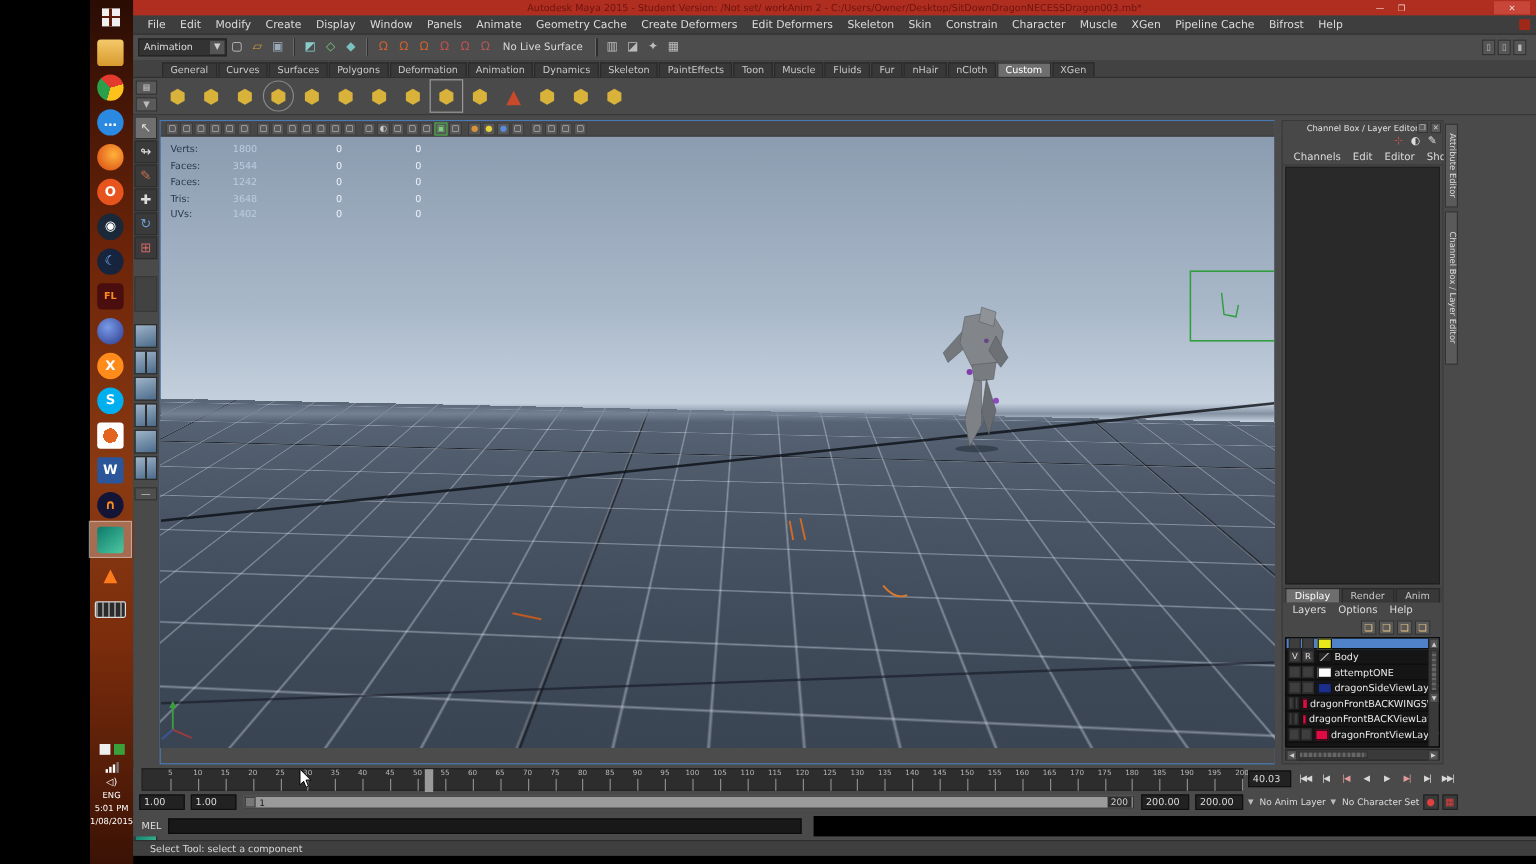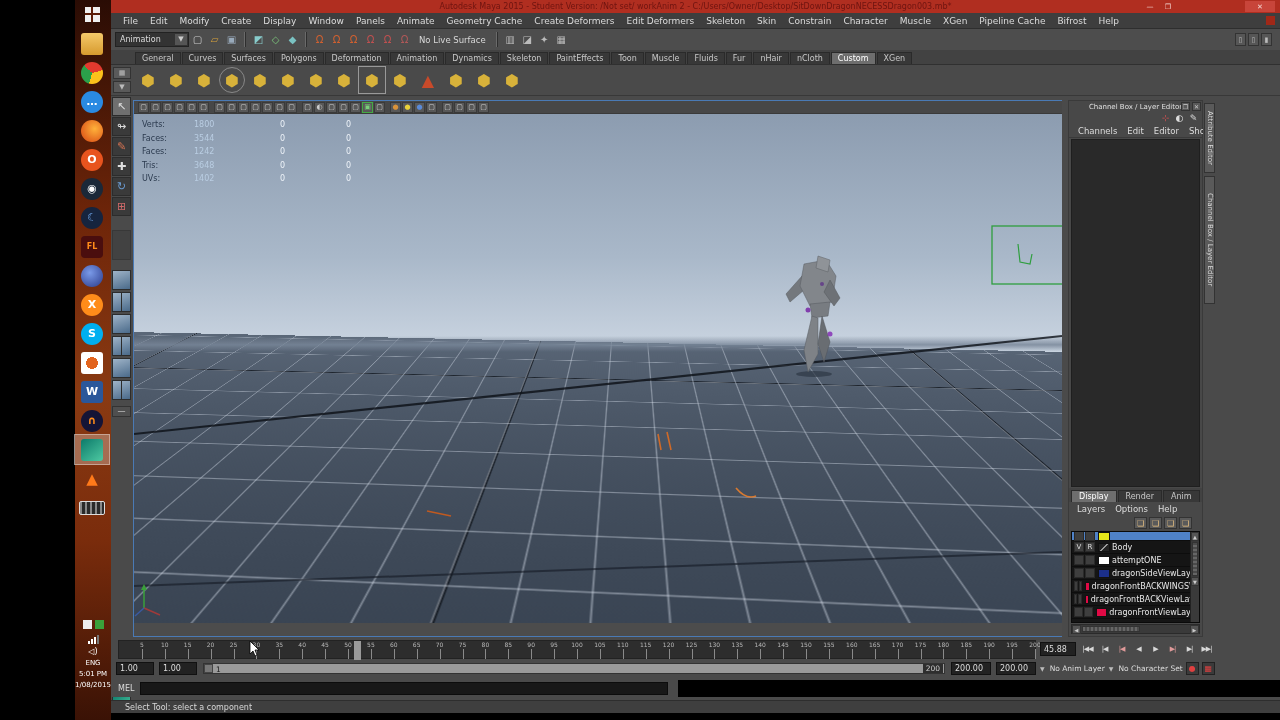--- a/index.html
+++ b/index.html
@@ -600,21 +600,21 @@
         <div class="tick" style="left: 847.3px;"></div>
         <div class="ticklab" style="left: 870.2px;">190</div>
         <div class="tick" style="left: 870.2px;"></div>
         <div class="ticklab" style="left: 893.1px;">195</div>
         <div class="tick" style="left: 893.1px;"></div>
         <div class="ticklab" style="left: 916px;">200</div>
         <div class="tick" style="left: 916px;"></div>
         <div id="marker" style="left: 235.16px;"></div>
         <div id="markerlab" style="left: 238.16px;">52</div>
       </div>
-    <div id="framefield">45.88</div>
+    <div id="framefield">40.03</div>
     <div id="playback">
         <div class="pb-btn">|◀◀</div>
         <div class="pb-btn">|◀</div>
         <div class="pb-btn key">|◀</div>
         <div class="pb-btn">◀</div>
         <div class="pb-btn">▶</div>
         <div class="pb-btn key">▶|</div>
         <div class="pb-btn">▶|</div>
         <div class="pb-btn">▶▶|</div>
       </div>

